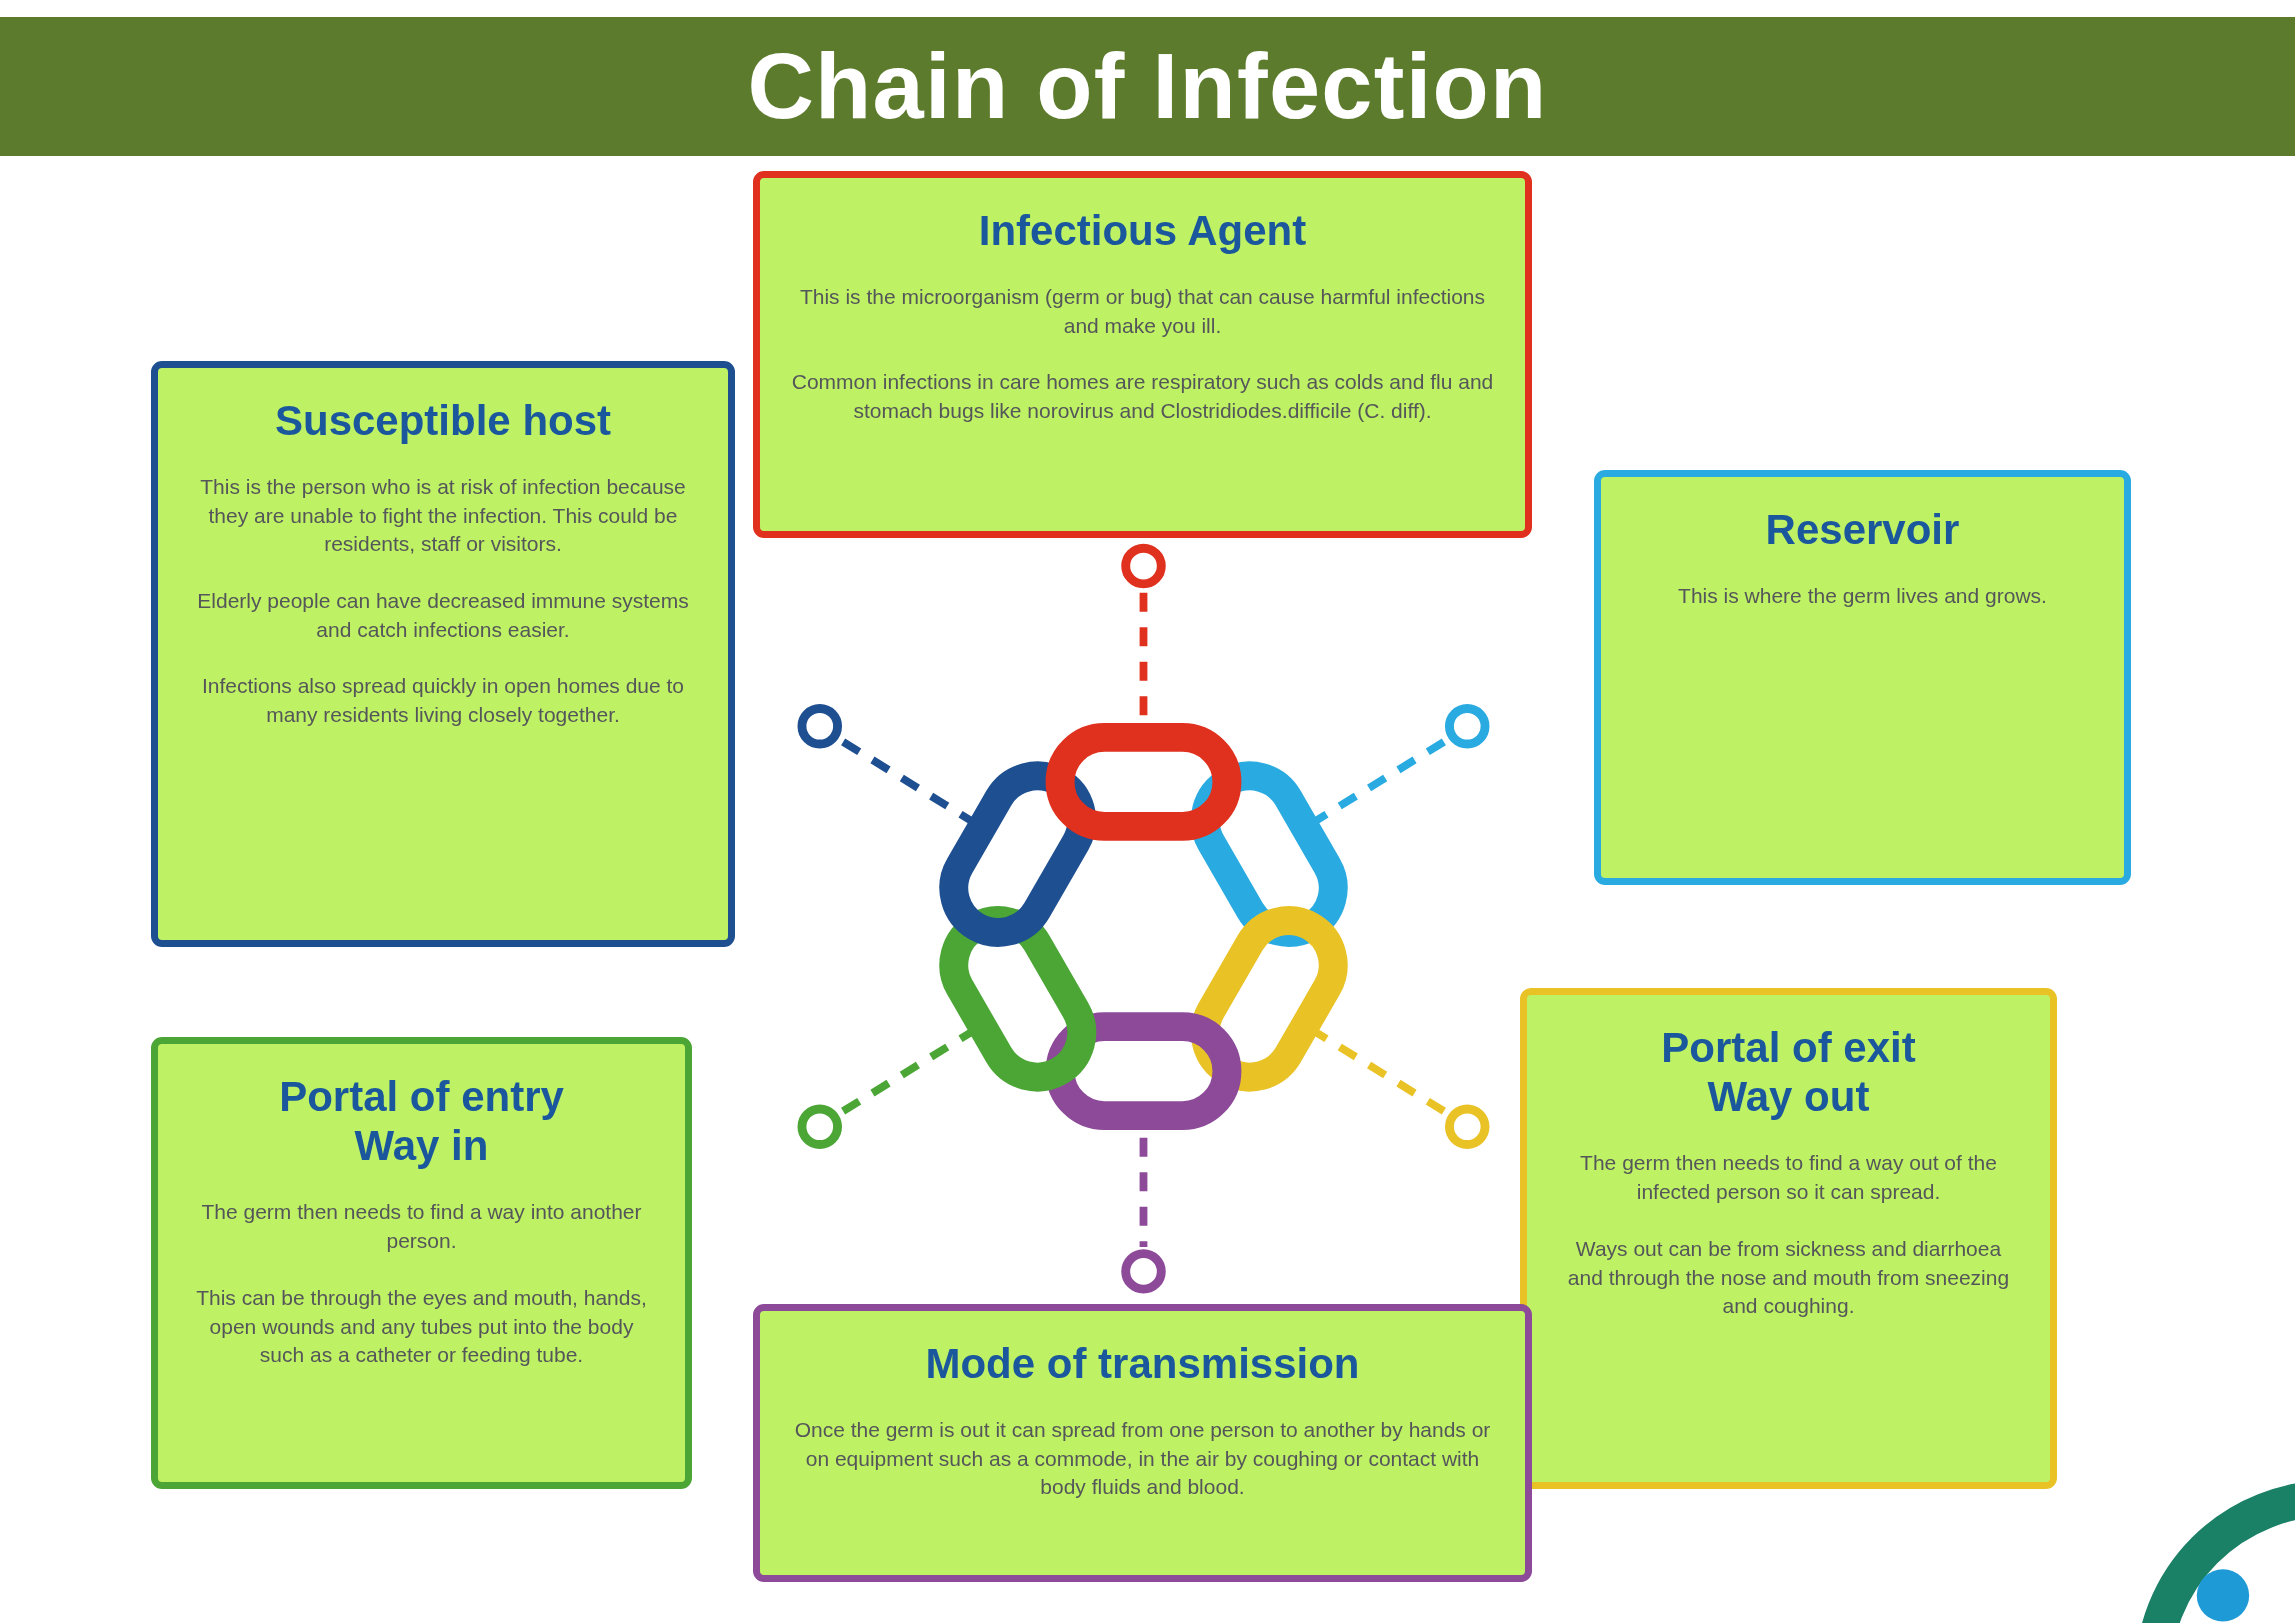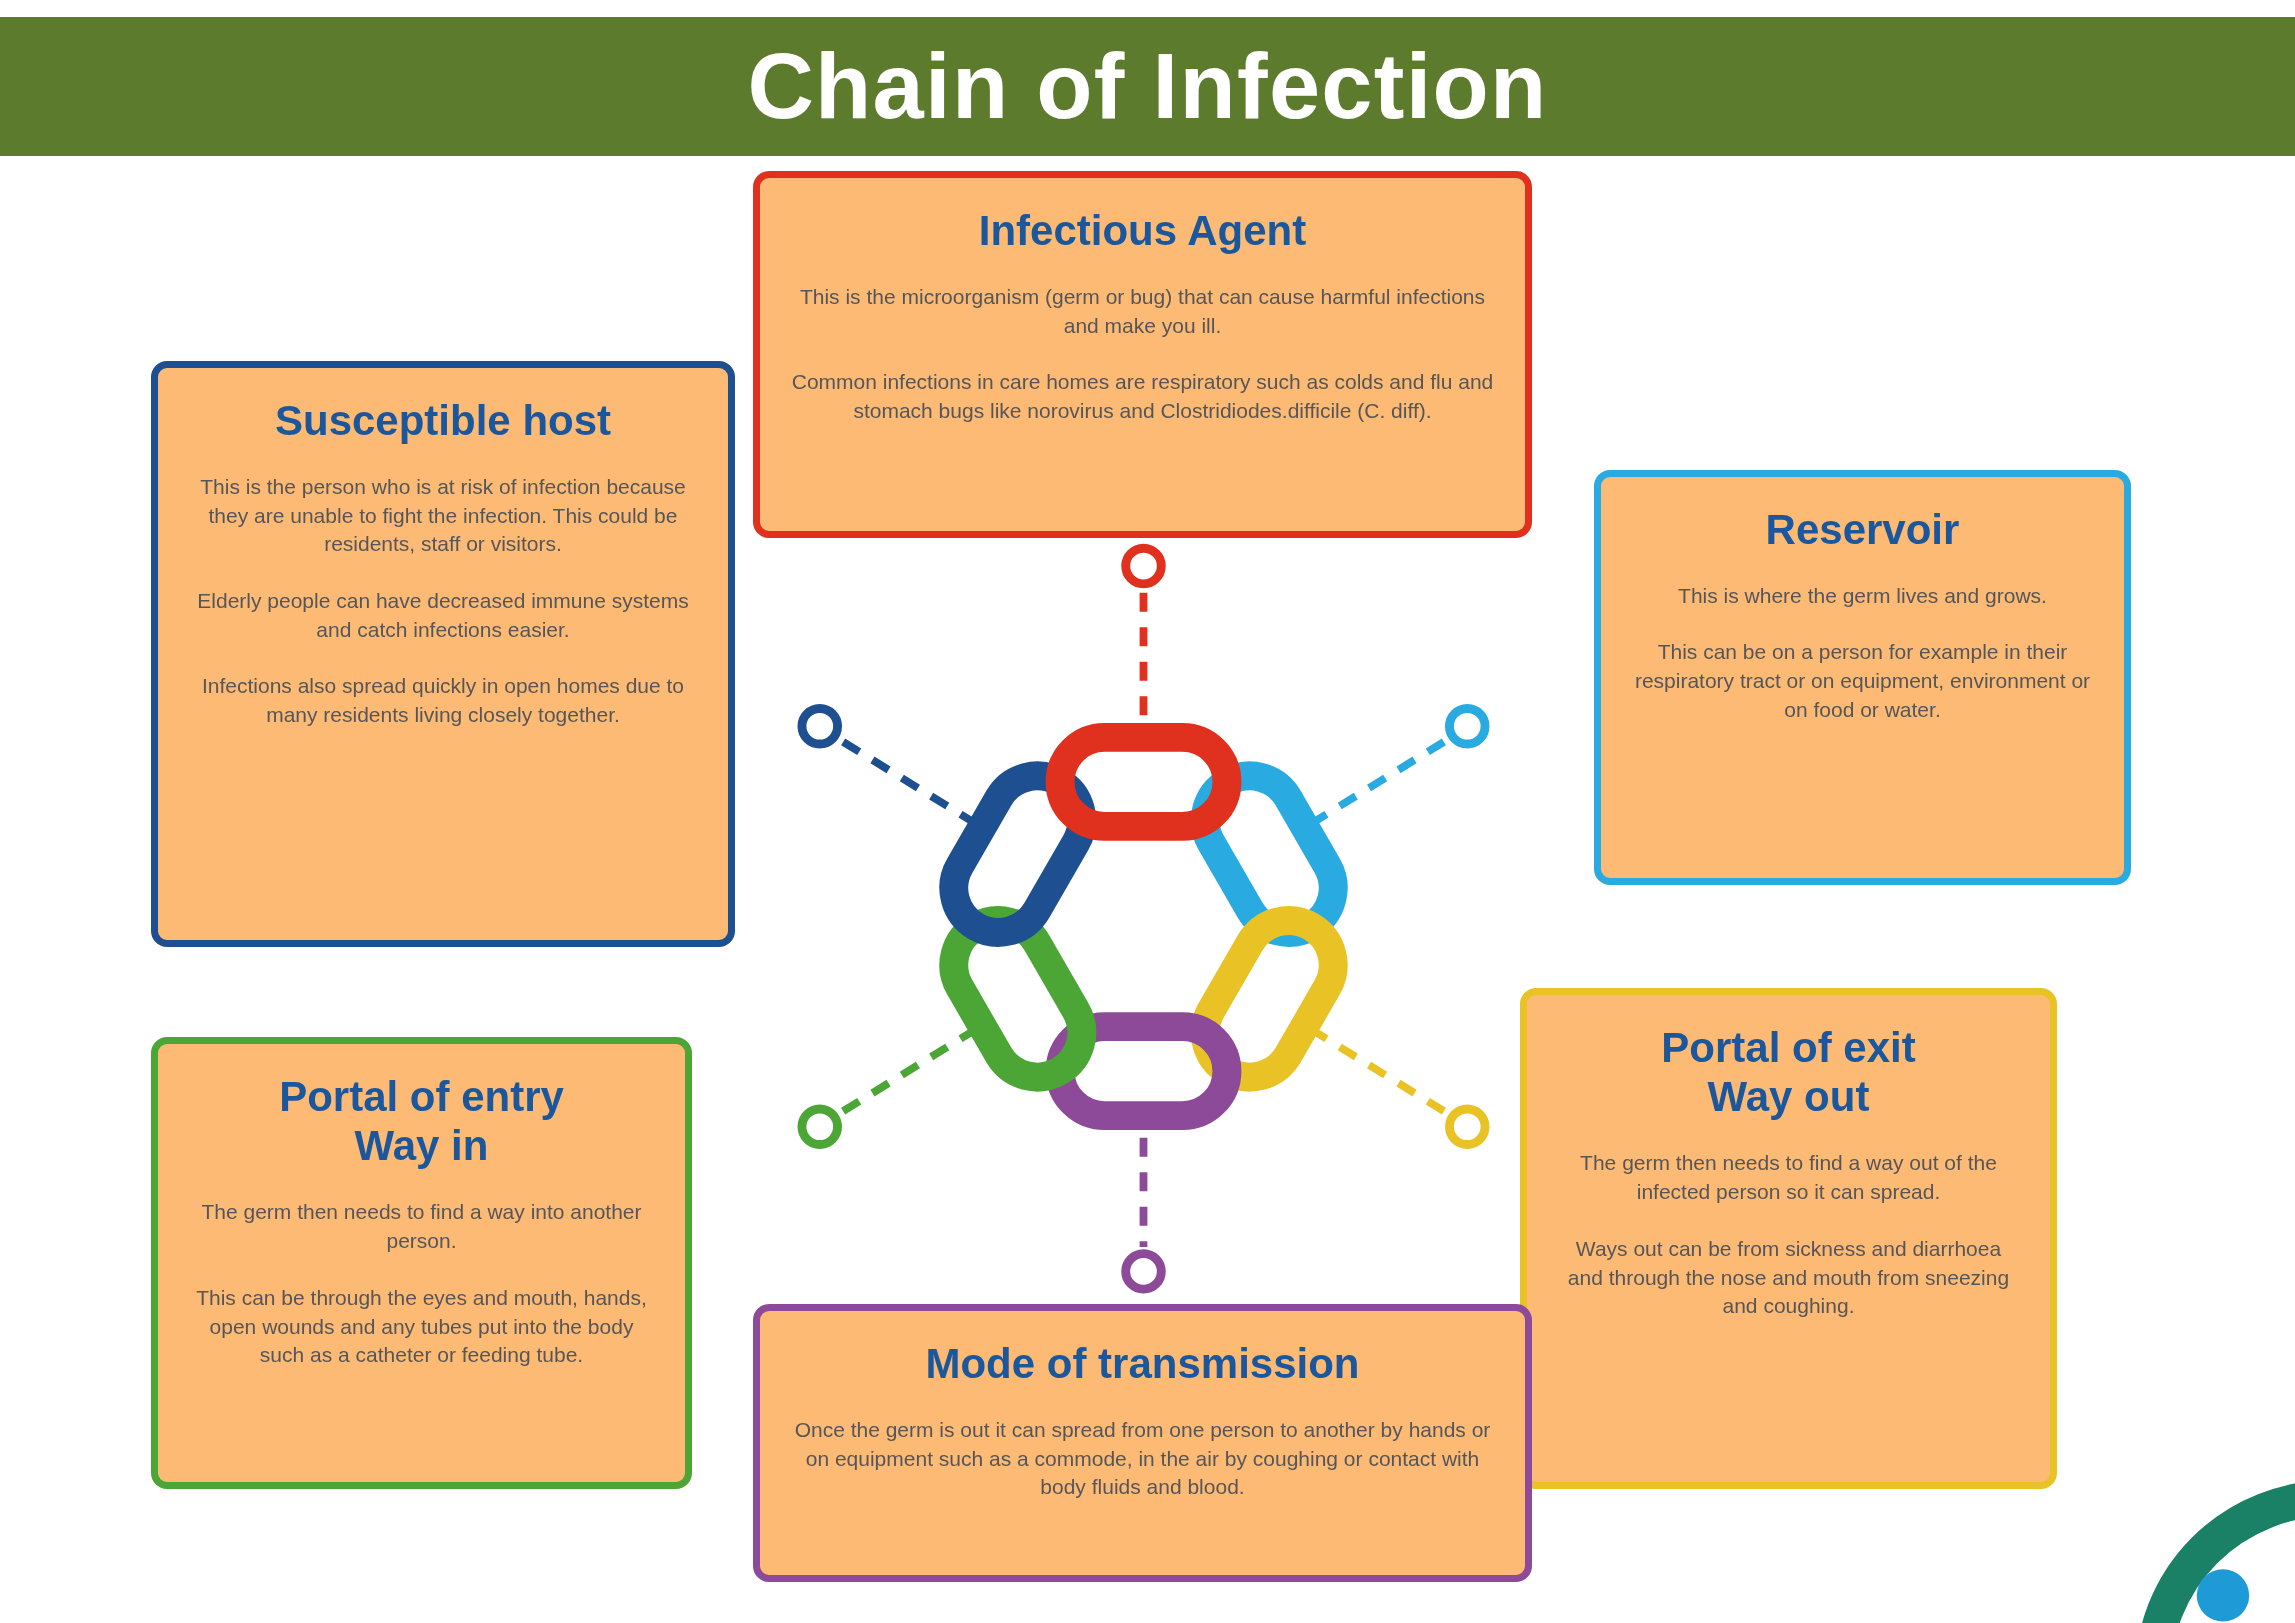--- a/index.html
+++ b/index.html
@@ -21,23 +21,23 @@
     margin: 0;
     color: #ffffff;
     font-size: 92px;
     font-weight: bold;
     letter-spacing: 1.3px;
   }
 
   .card {
     position: absolute;
     box-sizing: border-box;
-    background: #fdba74;
+    background: #bef264;
     border: 7.2px solid #000;
-    border-radius: 16px;
+    border-radius: 11px;
     padding: 27.5px 29.5px 29.5px;
     text-align: center;
   }
   .card h2 {
     margin: 0;
     font-size: 42px;
     line-height: 1.18;
     color: var(--heading_blue, #1a579c);
     font-weight: bold;
   }
@@ -90,21 +90,20 @@
 <section class="card navy card-host">
   <h2>Susceptible host</h2>
   <p>This is the person who is at risk of infection because they are unable to fight the infection. This could be residents, staff or visitors.</p>
   <p>Elderly people can have decreased immune systems and catch infections easier.</p>
   <p>Infections also spread quickly in open homes due to many residents living closely together.</p>
 </section>
 
 <section class="card cyan card-reservoir">
   <h2>Reservoir</h2>
   <p>This is where the germ lives and grows.</p>
-  <p>This can be on a person for example in their respiratory tract or on equipment, environment or on food or water.</p>
 </section>
 
 <section class="card green card-entry">
   <h2><span>Portal of entry</span><br><span>Way in</span></h2>
   <p>The germ then needs to find a way into another person.</p>
   <p>This can be through the eyes and mouth, hands, open wounds and any tubes put into the body such as a catheter or feeding tube.</p>
 </section>
 
 <section class="card yellow card-exit">
   <h2><span>Portal of exit</span><br><span>Way out</span></h2>

